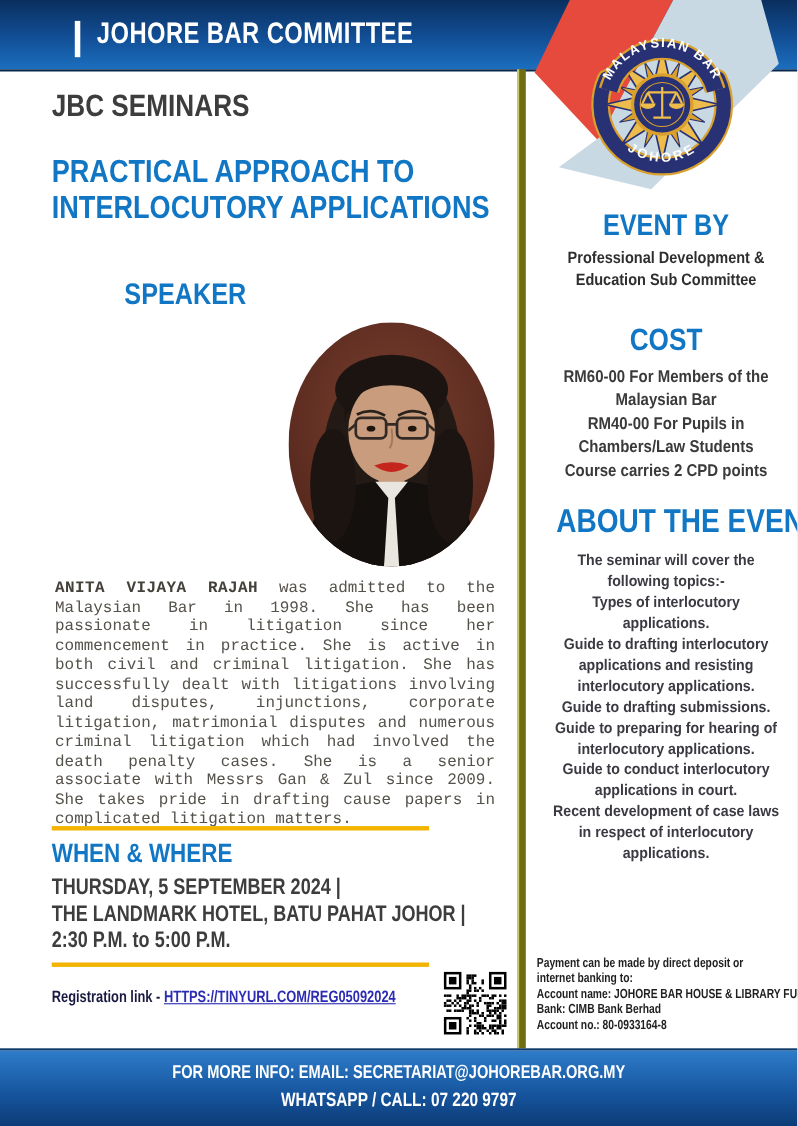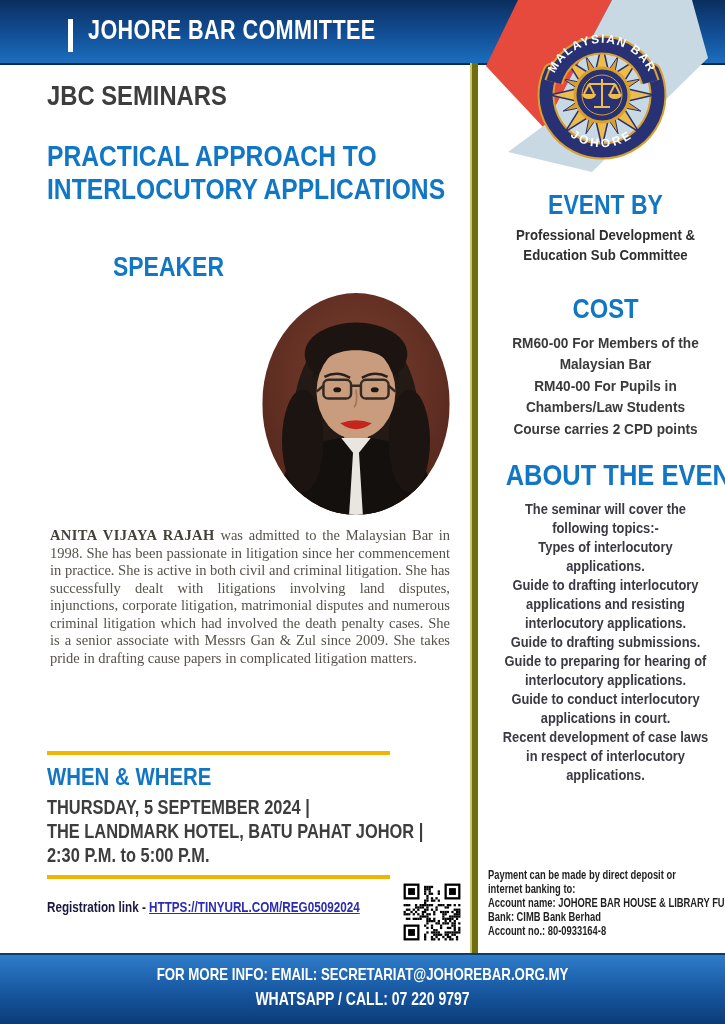--- a/index.html
+++ b/index.html
@@ -17,21 +17,21 @@
   .header-title{left:88px;top:15px;color:#ffffff;font-size:27px;font-weight:bold;
     letter-spacing:.5px;transform:scaleX(.80);white-space:nowrap;}
 
   
   .kicker{left:47px;top:80px;color:#3d3d3d;font-size:28px;font-weight:bold;
     transform:scaleX(.85);white-space:nowrap;}
   .main-title{left:47px;top:140px;color:#1176c4;font-size:29px;font-weight:bold;
     line-height:1.13;transform:scaleX(.85);white-space:nowrap;}
   .speaker-h{left:113px;top:252px;color:#1176c4;font-size:27px;font-weight:bold;
     transform:scaleX(.85);white-space:nowrap;}
-  .bio{left:50px;top:527px;width:400px;font-family:Liberation Serif, serif;
+  .bio{left:50px;top:527px;width:400px;font-family:Liberation Mono, monospace;
     font-size:14.5px;line-height:1.21;color:#55514b;text-align:justify;}
   .bio b{color:#44403a;letter-spacing:.4px;}
   .gold-line{left:47px;width:343px;height:4px;background:#f2b400;}
   .when-h{left:47px;top:763px;color:#1176c4;font-size:24px;font-weight:bold;
     transform:scaleX(.85);white-space:nowrap;}
   .when-lines{left:47px;top:795px;color:#3d3d3d;font-size:20.5px;font-weight:bold;
     line-height:1.18;transform:scaleX(.80);white-space:nowrap;}
   .reg{left:47px;top:898px;font-size:15px;font-weight:bold;transform:scaleX(.78);
     white-space:nowrap;color:#19193f;}
   .reg a{color:#2b2bb3;text-decoration:underline;}

